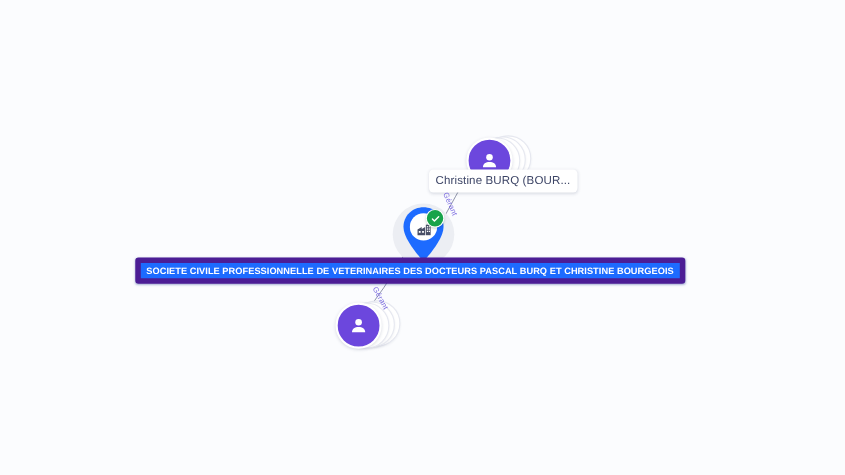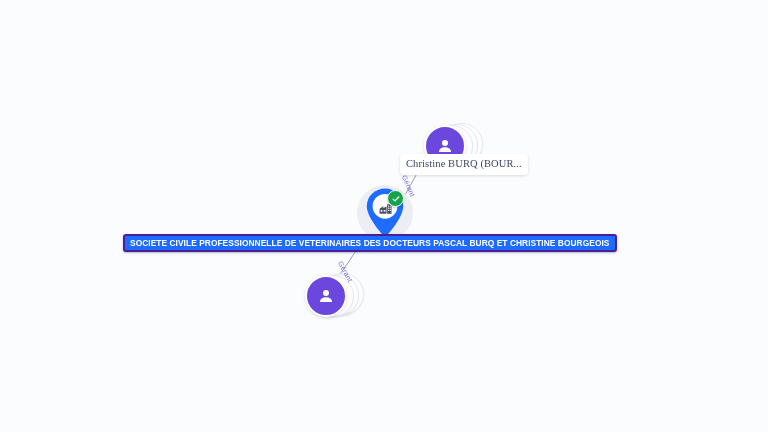--- a/index.html
+++ b/index.html
@@ -128,21 +128,21 @@
 
   
   #company-label {
     position: absolute;
     left: 123px;
     top: 234px;
     height: 14px;
     display: flex;
     align-items: center;
     background: #1d6bff;
-    border: 2px solid #4c1d95;
+    border: 5px solid #4c1d95;
     border-radius: 3px;
     padding: 0 5px;
     color: #ffffff;
     font-size: 8.4px;
     font-weight: bold;
     letter-spacing: .05px;
     white-space: nowrap;
     box-shadow: 0 1px 2px rgba(20,50,140,.35);
   }
 
@@ -180,21 +180,21 @@
     <div class="stack-card c3"></div>
     <div class="stack-card c2"></div>
     <div class="stack-card c1"></div>
     <div class="avatar-circle">
       <svg width="20" height="20" viewBox="0 0 24 24">
         <circle cx="12" cy="8.4" r="3.6" fill="#ffffff"></circle>
         <path d="M4.8 19.2c0-3.6 3.2-5.6 7.2-5.6s7.2 2 7.2 5.6z" fill="#ffffff"></path>
       </svg>
     </div>
   </div>
-  <div class="node-label" style="left:400px; top:154px;font-family:Liberation Serif, serif;">Christine BURQ (BOUR...</div>
+  <div class="node-label" style="left:390px; top:154px;">Christine BURQ (BOUR...</div>
 
   <div class="person-node" id="node-pascal" style="left:305px; top:272px;">
     <div class="stack-card c3"></div>
     <div class="stack-card c2"></div>
     <div class="stack-card c1"></div>
     <div class="avatar-circle">
       <svg width="20" height="20" viewBox="0 0 24 24">
         <circle cx="12" cy="8.4" r="3.6" fill="#ffffff"></circle>
         <path d="M4.8 19.2c0-3.6 3.2-5.6 7.2-5.6s7.2 2 7.2 5.6z" fill="#ffffff"></path>
       </svg>

